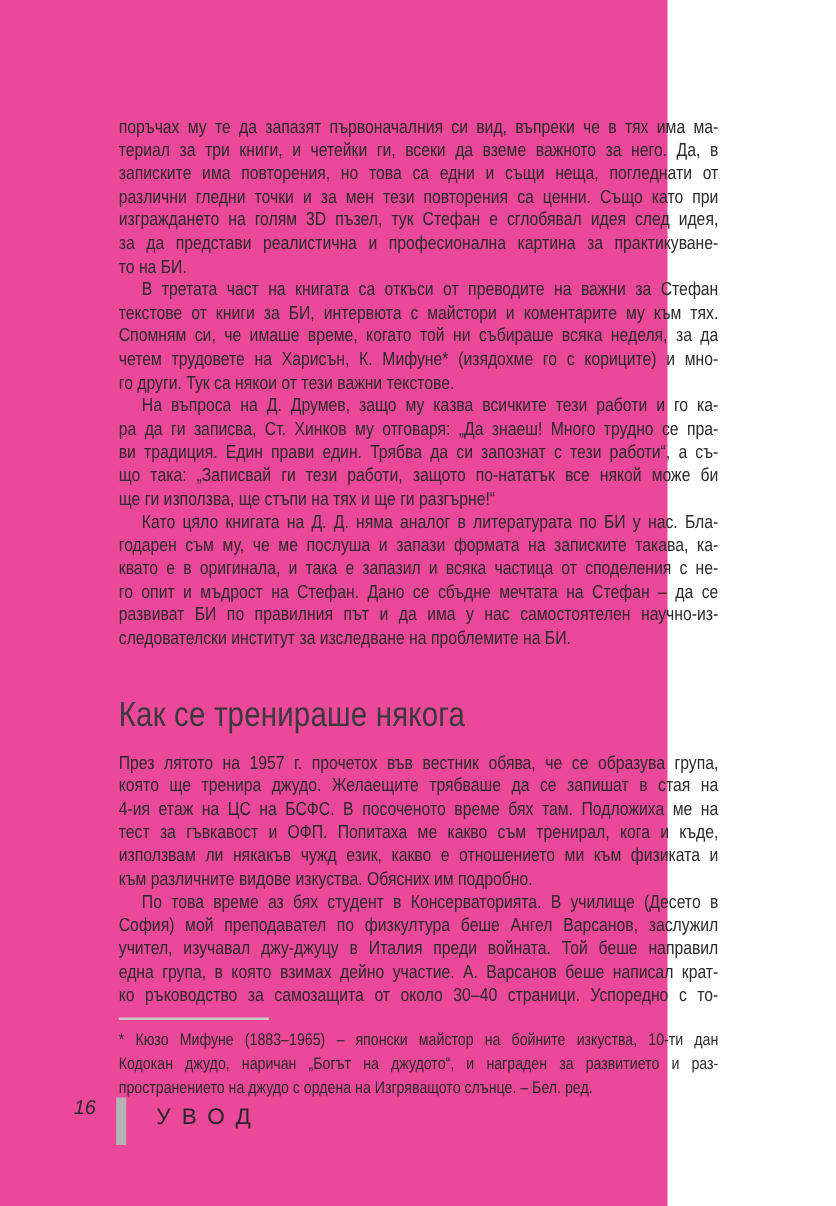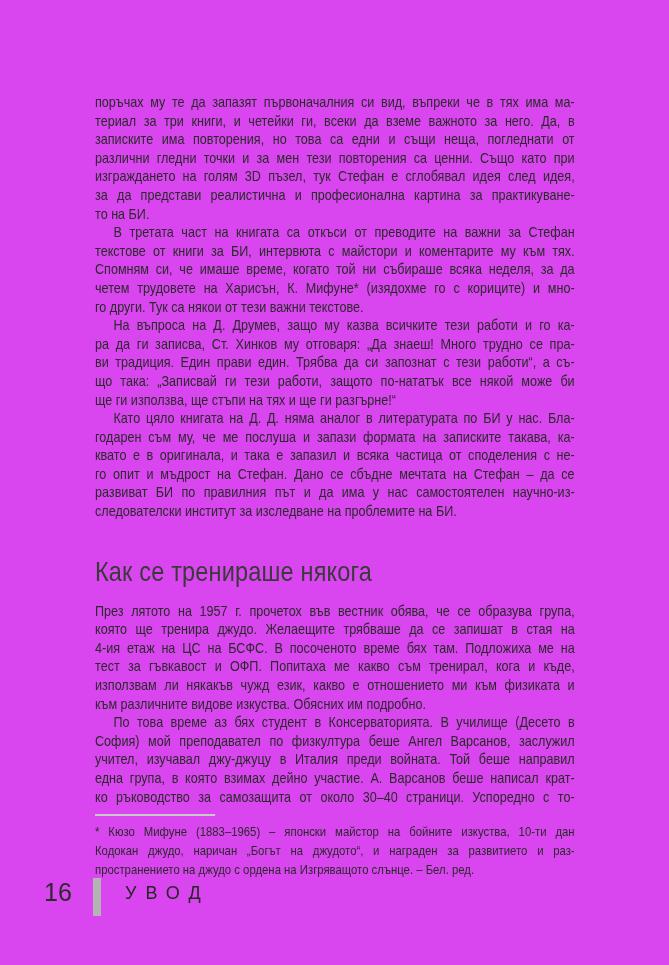--- a/index.html
+++ b/index.html
@@ -6,23 +6,23 @@
     margin: 0;
     padding: 0;
     background: #ffffff;
     width: 669px;
     height: 965px;
     overflow: hidden;
     font-family: "Liberation Sans", "DejaVu Sans", sans-serif;
   }
   .page {
     position: relative;
-    width: 669px;
+    width: 534px;
     height: 965px;
-    background: #d946ef;
+    background: #ec4899;
     color: var(--text-color, #2a2a2a);
   }
   
   .text-block {
     position: absolute;
     left: 95px;
     top: 0;
     width: 571px;
     transform: scaleX(0.84);
     transform-origin: 0 0;
@@ -62,24 +62,25 @@
   }
   .page-footer {
     position: absolute;
     left: 0;
     top: 876px;
     width: 669px;
     height: 44px;
   }
   .page-number {
     position: absolute;
-    left: 44px;
+    left: 59px;
     top: 2px;
-    font-size: 25px;
+    font-size: 16px;
     color: #2b2b2b;
+    font-style: italic;
   }
   .footer-bar {
     position: absolute;
     left: 93px;
     top: 2px;
     width: 8px;
     height: 38px;
     background: var(--bar-color, #b4b4b4);
   }
   .footer-section-label {

